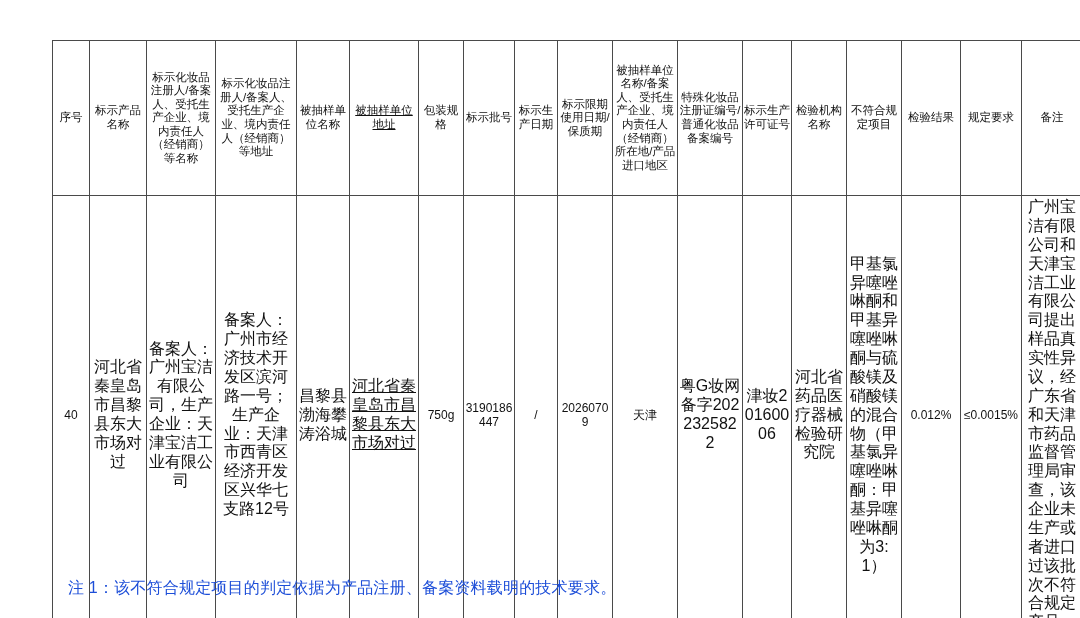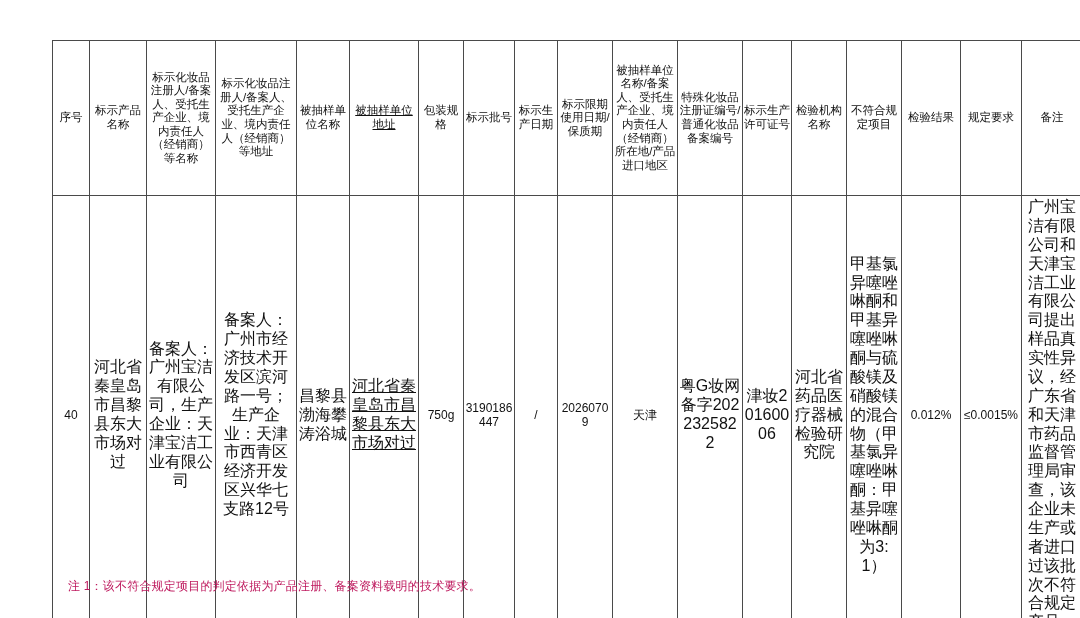--- a/index.html
+++ b/index.html
@@ -73,22 +73,22 @@
   .w-inst     { width: 52px; margin-left: 31px; }
   .w-item     { width: 52px; }
   .w-result   { width: 56px; margin-left: 20px; }
   .w-require  { width: 58px; }
   .w-remark   { width: 58px; }
 
   .note {
     position: absolute;
     left: 68px;
     top: 578px;
-    font-size: 12px;
-    color: #be185d;
+    font-size: 16px;
+    color: #1d4ed8;
     letter-spacing: 0.2px;
   }
   .val-plain {
     font-size: 12px;
   }
   td.tall-text .cell-inner {
     font-size: 16px;
   }
 </style>
 </head>

